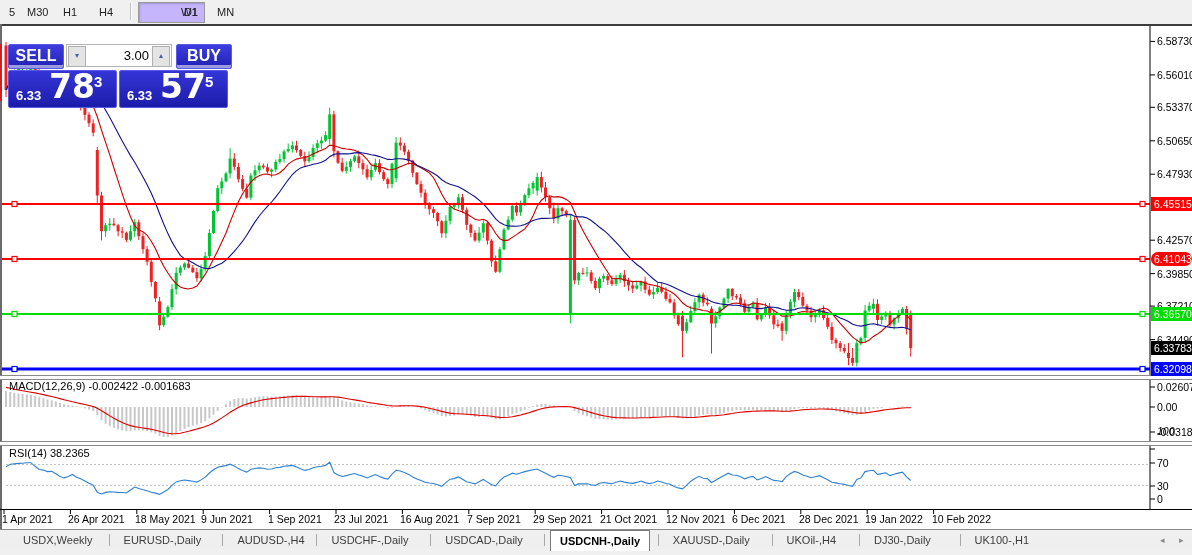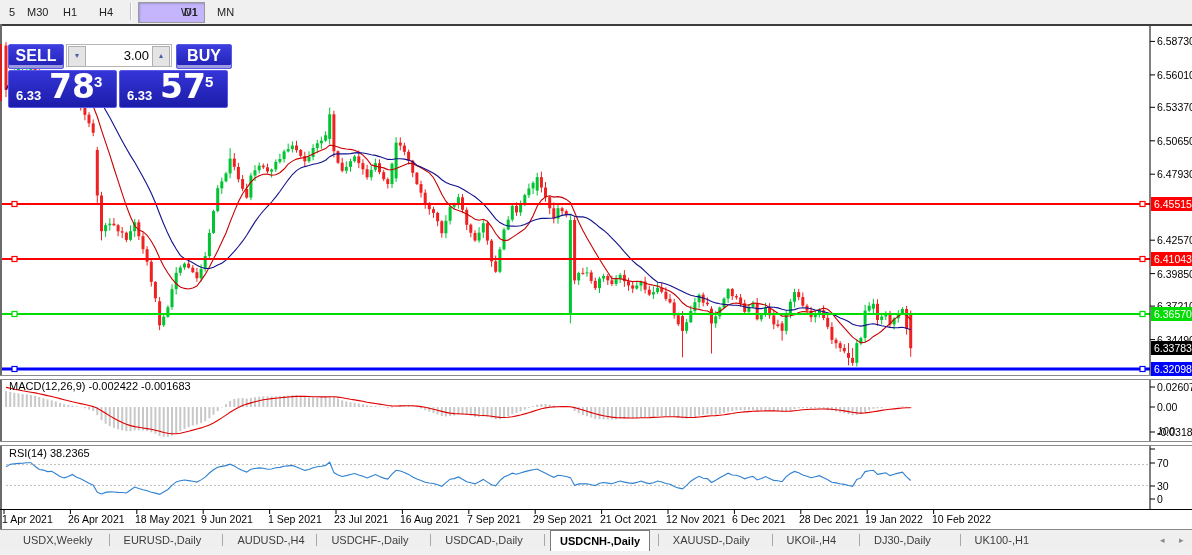--- a/index.html
+++ b/index.html
@@ -820,21 +820,21 @@
       <div class="axis-lbl" style="top: 35px;">6.58730</div>
       <div class="axis-lbl" style="top: 69px;">6.56010</div>
       <div class="axis-lbl" style="top: 101px;">6.53370</div>
       <div class="axis-lbl" style="top: 135px;">6.50650</div>
       <div class="axis-lbl" style="top: 168px;">6.47930</div>
       <div class="axis-lbl" style="top: 234px;">6.42570</div>
       <div class="axis-lbl" style="top: 268px;">6.39850</div>
       <div class="axis-lbl" style="top: 300px;">6.37210</div>
       <div class="axis-lbl" style="top: 334px;">6.34490</div>
       <div class="price-tag" style="top: 197px; background: rgb(255, 0, 0);">6.45515</div>
-      <div class="price-tag" style="top: 252px; background: rgb(255, 0, 0);">6.41043</div>
+      <div class="price-tag" style="top: 252px; background: rgb(255, 0, 0); border-radius: 7px;">6.41043</div>
       <div class="price-tag" style="top: 307px; background: rgb(0, 221, 0);">6.36570</div>
       <div class="price-tag" style="top: 362px; background: rgb(0, 0, 255);">6.32098</div>
       <div class="price-tag" style="top: 341px; background: rgb(0, 0, 0);">6.33783</div>
       <div class="axis-lbl" style="top: 381px;">0.02607</div>
       <div class="axis-lbl" style="top: 401px;">0.00</div>
       <div class="axis-lbl" style="top: 426px;">-0.03187</div>
       <div class="axis-lbl" style="top: 425px; font-style: italic;">100</div>
       <div class="axis-lbl" style="top: 457px;">70</div>
       <div class="axis-lbl" style="top: 480px;">30</div>
       <div class="axis-lbl" style="top: 493px;">0</div>

